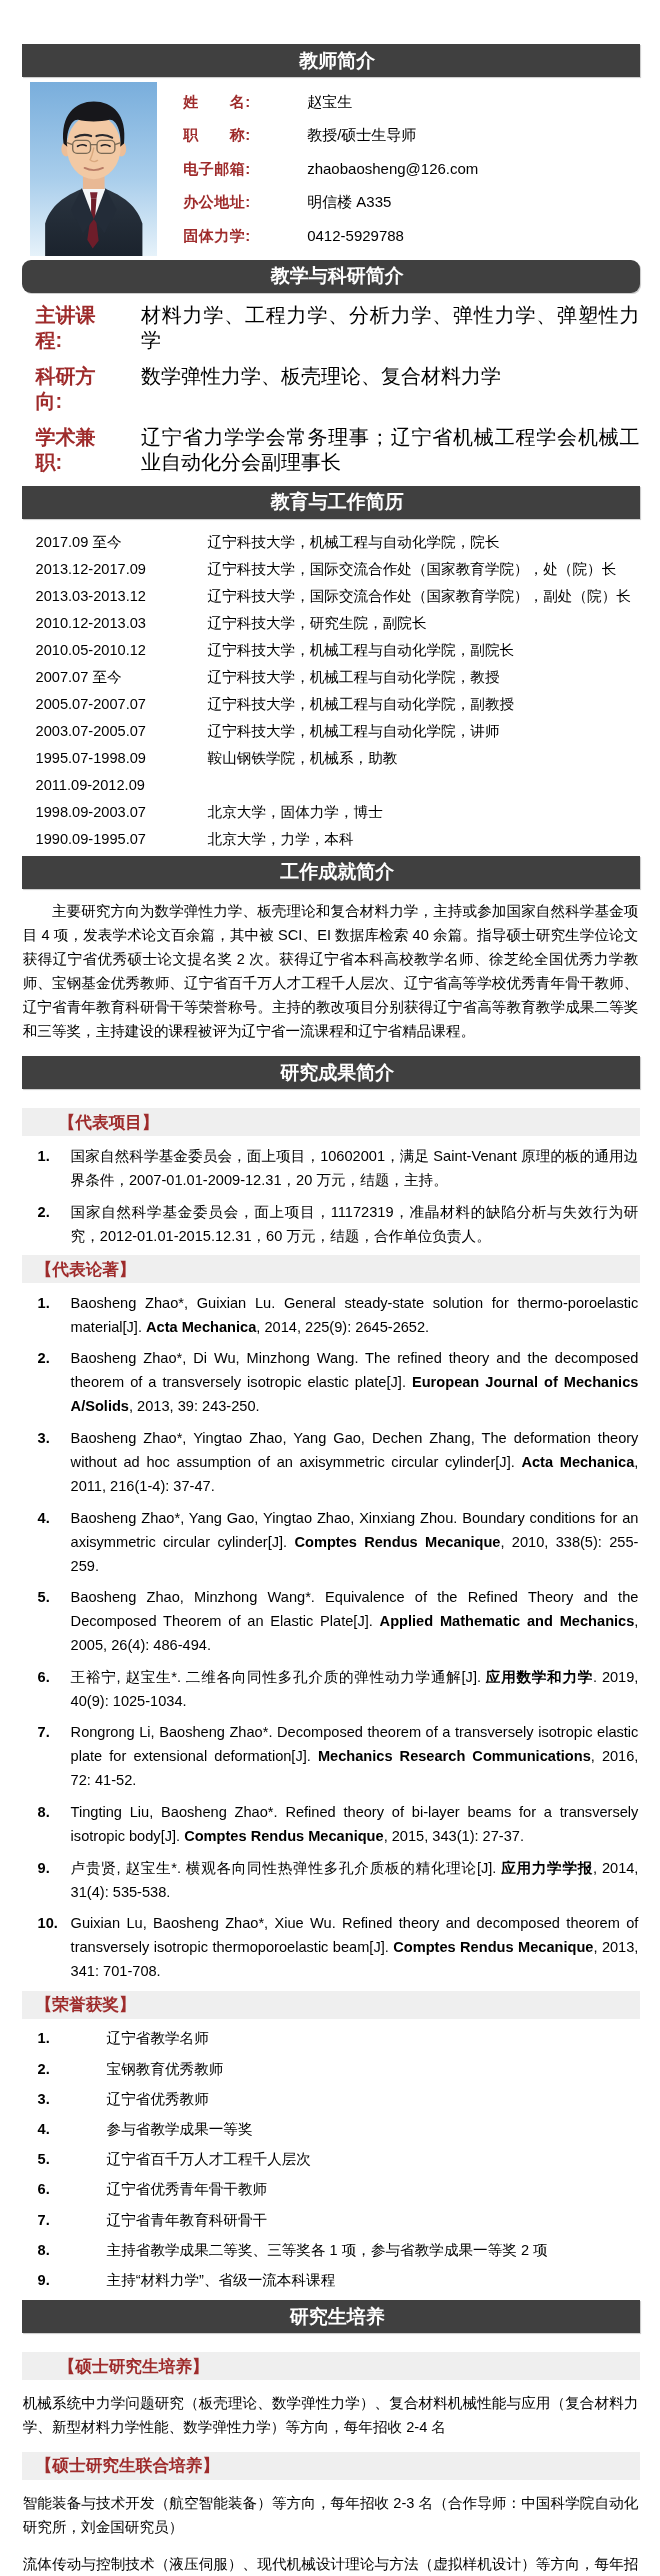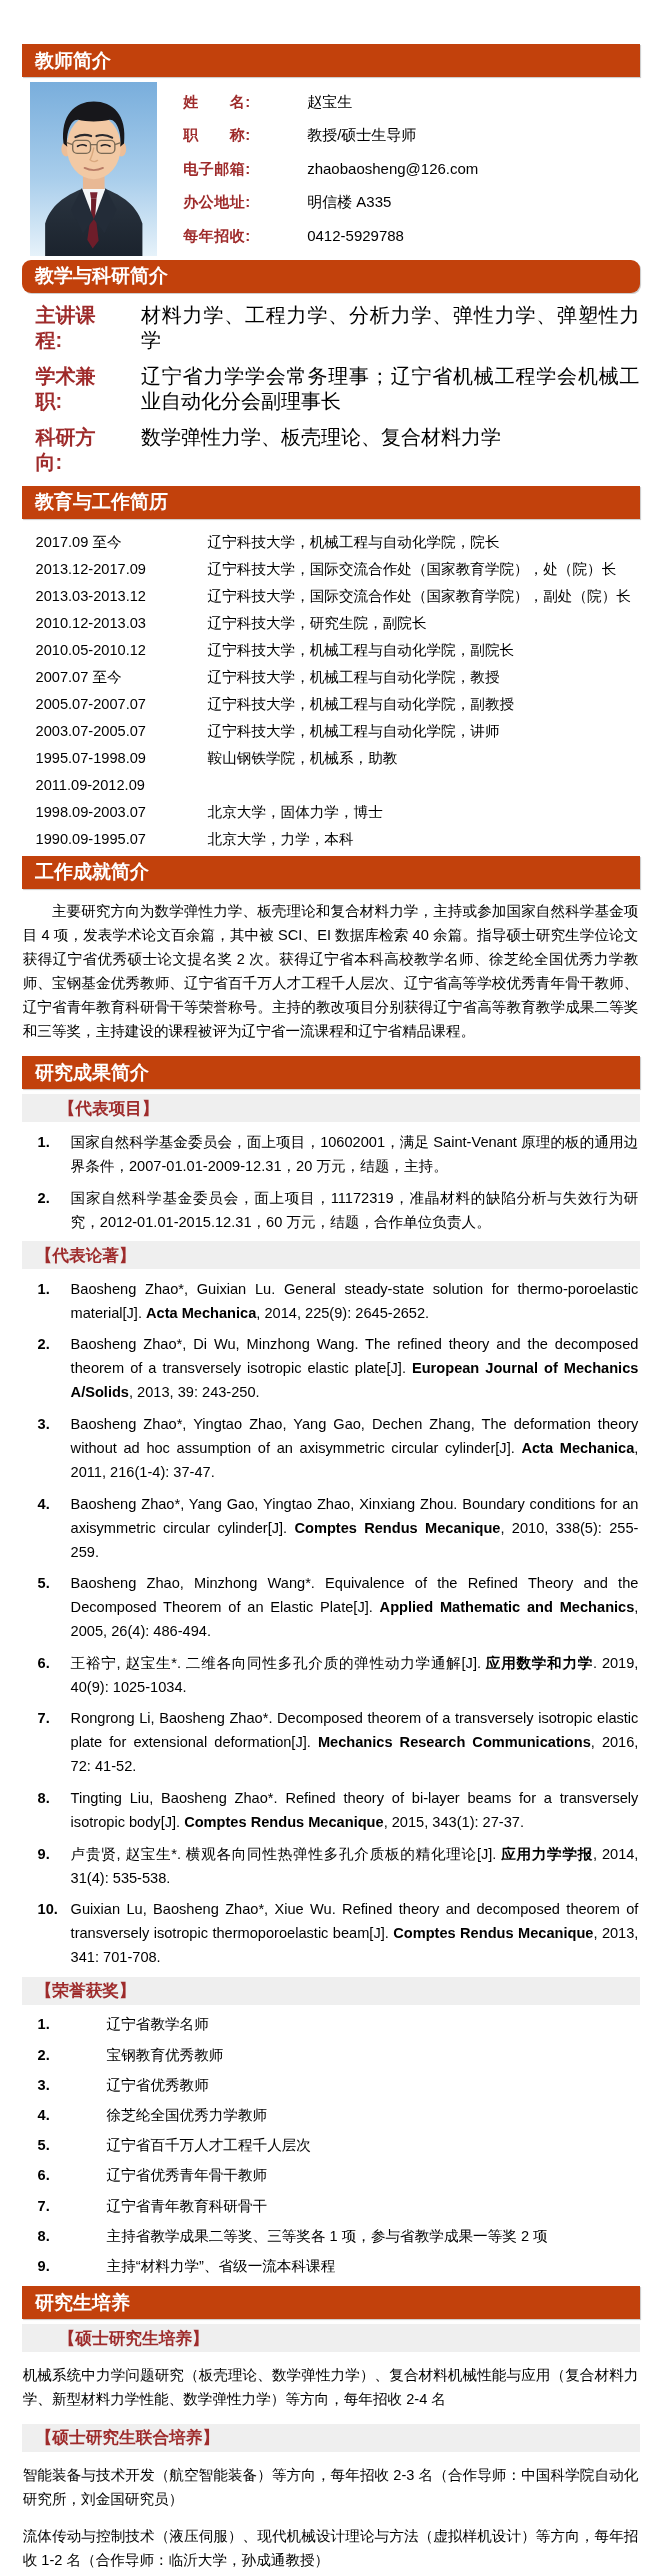--- a/index.html
+++ b/index.html
@@ -3,23 +3,24 @@
 <meta charset="utf-8">
 <style>
   html,body{margin:0;padding:0;}
   body{
     width:660px;height:2576px;overflow:hidden;background:#ffffff;
     font-family:"Liberation Sans","DejaVu Sans",sans-serif;color:#000;
   }
   .page{padding:44px 20.5px 0 21.6px;}
   
   .bar{
-    background:#c2410c;color:#fff;font-weight:700;font-size:19px;
+    background:#404040;color:#fff;font-weight:700;font-size:19px;
     height:33px;display:flex;align-items:center;padding-left:13.5px;
     box-shadow:1.1px 1.1px 0 rgba(60,60,60,.25);
+    justify-content:center;
   }
   .mt6{margin-top:3.2px;border-radius:9px;} .mt16{margin-top:8.6px;}
   
   .profile{display:flex;margin-top:5.4px;height:174px;}
   .photo{width:127px;height:174px;flex:none;margin-left:8.6px;}
   .info{flex:1;margin-left:26px;display:flex;flex-direction:column;justify-content:space-around;padding:3.2px 0;}
   .field{display:flex;align-items:baseline;font-size:15px;}
   .field .lab{color:#9E2B2B;font-weight:700;width:108px;flex:none;letter-spacing:0.5px;}
   .field .val{color:#000;margin-left:16px;}
   
@@ -32,21 +33,21 @@
   .cv-date{width:186px;flex:none;padding-left:14px;box-sizing:border-box;}
   .cv-detail{flex:1;}
   
   .para{font-size:14.6px;line-height:24px;text-align:justify;text-indent:2em;margin:10.8px 1.1px 13px 1.1px;}
   .para.noindent{text-indent:0;margin-left:1.1px;}
   
   .strip{
     background:#EFEFEF;height:28px;display:flex;align-items:center;
     padding-left:14px;font-size:16.7px;font-weight:700;color:#9E2B2B;margin-top:7.6px;
   }
-  .strip.tight{margin-top:5px;padding-left:37px;}
+  .strip.tight{margin-top:19px;padding-left:37px;}
   
   .num-list{counter-reset:n;margin-top:3.2px;}
   .num-item{display:flex;font-size:14.6px;line-height:24px;margin:7.6px 0;}
   .num-item .num{flex:none;width:33px;padding-left:16px;font-weight:700;box-sizing:content-box;}
   .num-item .num::before{counter-increment:n;content:counter(n) ".";}
   .num-item .item-body{flex:1;text-align:justify;padding-right:1.1px;}
   .awards .num-item{line-height:20.5px;margin:9.7px 0;gap:36px;}
   .awards .item-body{text-align:left;}
   .jname{font-weight:700;}
 </style>
@@ -107,42 +108,42 @@
       </div>
       <div class="field">
         <span class="lab">电子邮箱:</span>
         <span class="val">zhaobaosheng@126.com</span>
       </div>
       <div class="field">
         <span class="lab">办公地址:</span>
         <span class="val">明信楼 A335</span>
       </div>
       <div class="field">
-        <span class="lab">每年招收:</span>
+        <span class="lab">固体力学:</span>
         <span class="val">0412-5929788</span>
       </div>
     </div>
   </div>
 
   <div class="bar mt6">
     <span>教学与科研简介</span>
   </div>
   <div class="mt16">
     <div class="tr-row">
       <span class="lab">主讲课程:</span>
       <span class="val">材料力学、工程力学、分析力学、弹性力学、弹塑性力学</span>
     </div>
     <div class="tr-row">
+      <span class="lab">科研方向:</span>
+      <span class="val">数学弹性力学、板壳理论、复合材料力学</span>
+    </div>
+    <div class="tr-row">
       <span class="lab">学术兼职:</span>
       <span class="val">辽宁省力学学会常务理事；辽宁省机械工程学会机械工业自动化分会副理事长</span>
     </div>
-    <div class="tr-row">
-      <span class="lab">科研方向:</span>
-      <span class="val">数学弹性力学、板壳理论、复合材料力学</span>
-    </div>
   </div>
 
   <div class="bar">
     <span>教育与工作简历</span>
   </div>
   <div class="cv">
     <div class="cv-row">
         <span class="cv-date">2017.09 至今</span>
         <span class="cv-detail">辽宁科技大学，机械工程与自动化学院，院长</span>
       </div>
@@ -271,21 +272,21 @@
     <div class="num-item">
         <span class="num"></span>
         <span class="item-body">宝钢教育优秀教师</span>
       </div>
     <div class="num-item">
         <span class="num"></span>
         <span class="item-body">辽宁省优秀教师</span>
       </div>
     <div class="num-item">
         <span class="num"></span>
-        <span class="item-body">徐芝纶全国优秀力学教师</span>
+        <span class="item-body">参与省教学成果一等奖</span>
       </div>
     <div class="num-item">
         <span class="num"></span>
         <span class="item-body">辽宁省百千万人才工程千人层次</span>
       </div>
     <div class="num-item">
         <span class="num"></span>
         <span class="item-body">辽宁省优秀青年骨干教师</span>
       </div>
     <div class="num-item">

